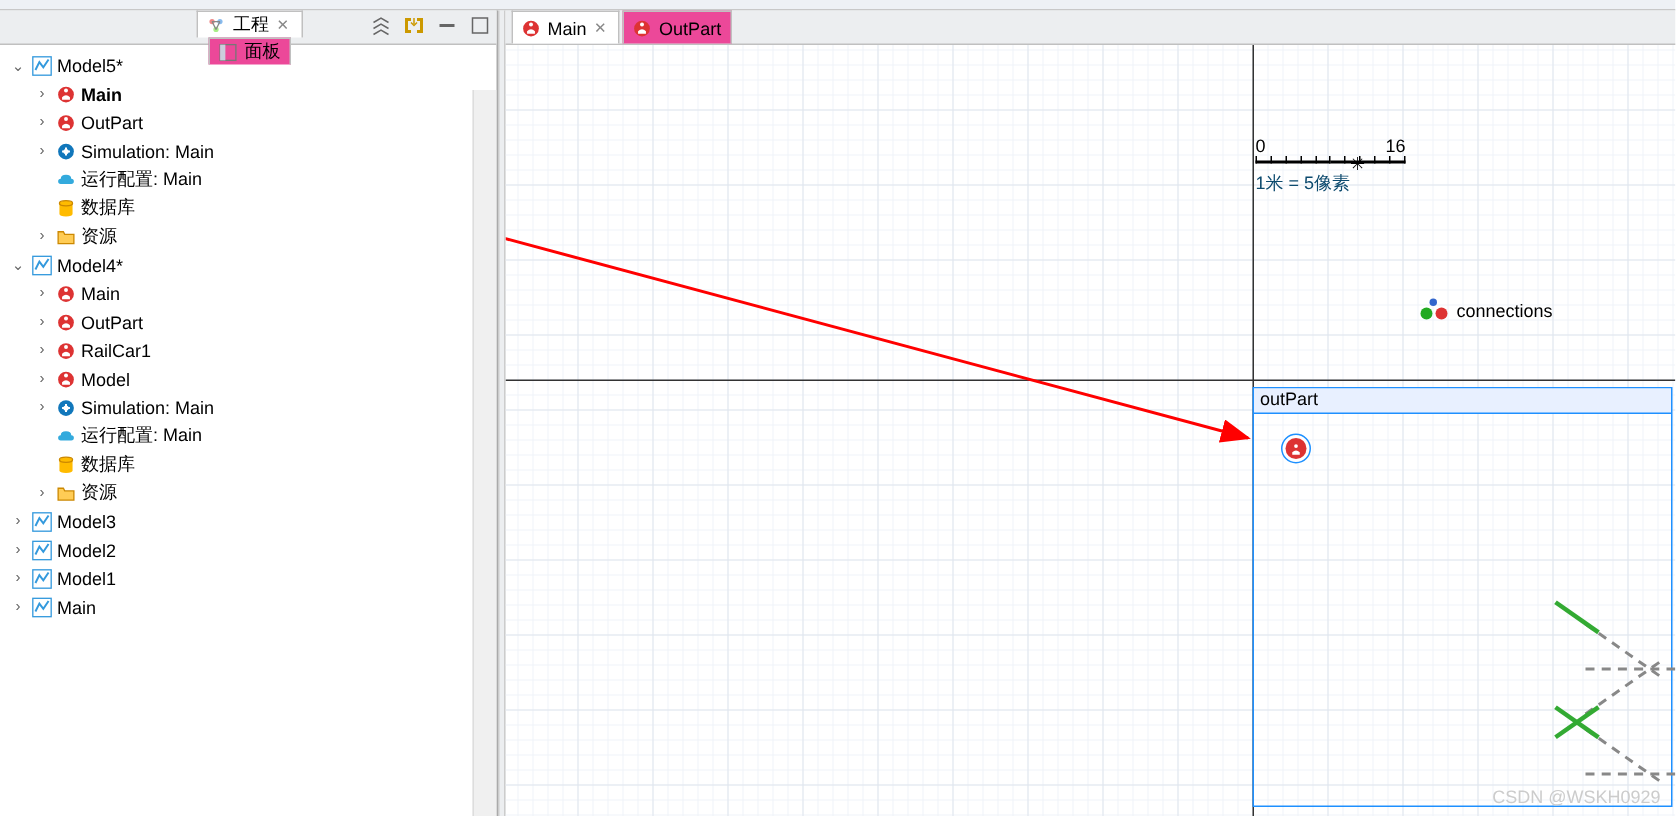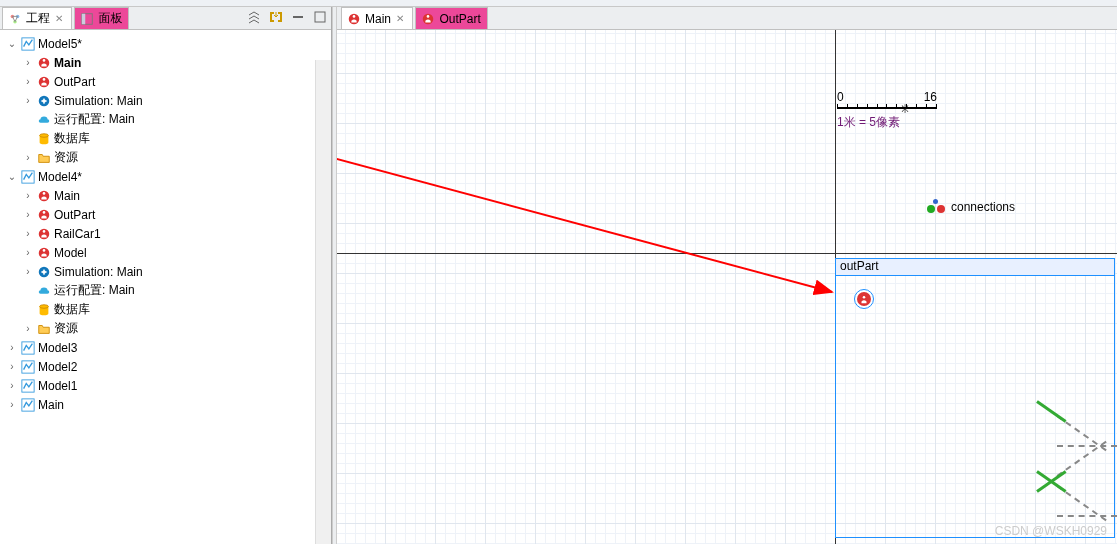--- a/index.html
+++ b/index.html
@@ -3,21 +3,21 @@
 <meta charset="utf-8">
 <style>
   * { box-sizing: border-box; margin: 0; padding: 0; font-family: "Segoe UI", Tahoma, sans-serif; font-size: 12px; }
   body { width: 1117px; height: 544px; background: #fff; overflow: hidden; position: relative; }
   .top-strip { height:7px; background:#eef1f5; border-bottom:1px solid #c8c8c8;}
   .container { display: flex; height: calc(100% - 7px); }
   .sash { width:5px; background:#eceef0; border-left:1px solid #ccc; border-right:1px solid #ccc;}
   
   
   .left-panel { width: 332px; display:flex; flex-direction:column; border-right:1px solid #aaa;}
-  .left-tabbar { height:23px; background:#eceef0; display:flex; align-items:flex-start; border-bottom:1px solid #c0c0c0; position:relative;}
+  .left-tabbar { height:23px; background:#eceef0; display:flex; align-items:center; border-bottom:1px solid #c0c0c0; position:relative;flex-direction:column;}
   .tab { display:flex; align-items:center; height:22px; padding:0 6px 0 4px; gap:3px; border:1px solid #c0c0c0; border-bottom:none; background:#fff; margin-left:2px;}
   .tab.inactive{background:#ec4899;}
   .tab-close { color:#888; font-size:10px; padding:0 2px;}
   .panel-toolbar { position:absolute; right:4px; top:3px; display:flex; gap:8px; color:#555;}
   .toolbar-btn { width:14px; height:14px; display:flex; align-items:center; justify-content:center;}
   
   .tree { flex:1; overflow:auto; padding:4px 0;}
   .tree-row { display:flex; align-items:center; height:19px; white-space:nowrap; user-select:none;}
   .tw { width:16px; text-align:center; color:#666; font-size:10px;}
   .tspacer { display:inline-block;}
@@ -40,24 +40,24 @@
     background-size: 50px 50px, 50px 50px, 10px 10px, 10px 10px;
     background-position: 0 0, 0 0, 0 0, 0 0;
   }
   .axis-v { position:absolute; top:0; bottom:0; width:1px; background:#333;}
   .axis-h { position:absolute; left:0; right:0; height:1px; background:#333;}
   
   .ruler { position:absolute; left:500px; top:60px; width:100px;}
   .ruler-labels{display:flex; justify-content:space-between; font-size:12px; color:#000;}
   .ruler-ticks { display:flex; justify-content:space-between;}
   .ruler-ticks span{width:1px;height:5px;background:#000;}
-  .ruler-text { font-size:12px; color:#701a75; margin-top:2px;}
+  .ruler-text { font-size:12px; color:#0c4a6e; margin-top:2px;}
   .star { position:absolute; font-size:12px; color:#000;}
   
-  .connections-node{ position:absolute; left:578px; top:170px; display:flex; align-items:center; gap:6px;padding-left:12px;}
+  .connections-node{ position:absolute; left:610px; top:170px; display:flex; align-items:center; gap:6px;}
   .conn-icon { width:18px; height:12px; position:relative;}
   .dot{position:absolute;width:8px;height:8px;border-radius:50%;}
   .dot.red{background:#d33;left:10px;top:4px;}
   .dot.green{background:#2a2;left:0;top:4px;}
   .dot.blue{background:#36c;left:6px;top:-2px;width:5px;height:5px;}
   
   .agent-box{position:absolute;left:498px;top:228px;width:280px;height:280px; border:1px solid #1E90FF;}
   .agent-header{height:17px;background:#e8f0ff;border-bottom:1px solid #1E90FF; padding-left:4px; color:#000;}
   .agent-port{ position:absolute; width:20px; height:20px; border:1px solid #1E90FF; border-radius:50%; background:#fff; display:flex;align-items:center;justify-content:center;}
   .agent-port-inner{width:14px;height:14px;border-radius:50%;background:#d33; display:flex;align-items:center;justify-content:center;color:#fff;font-size:9px;font-weight:bold;}

